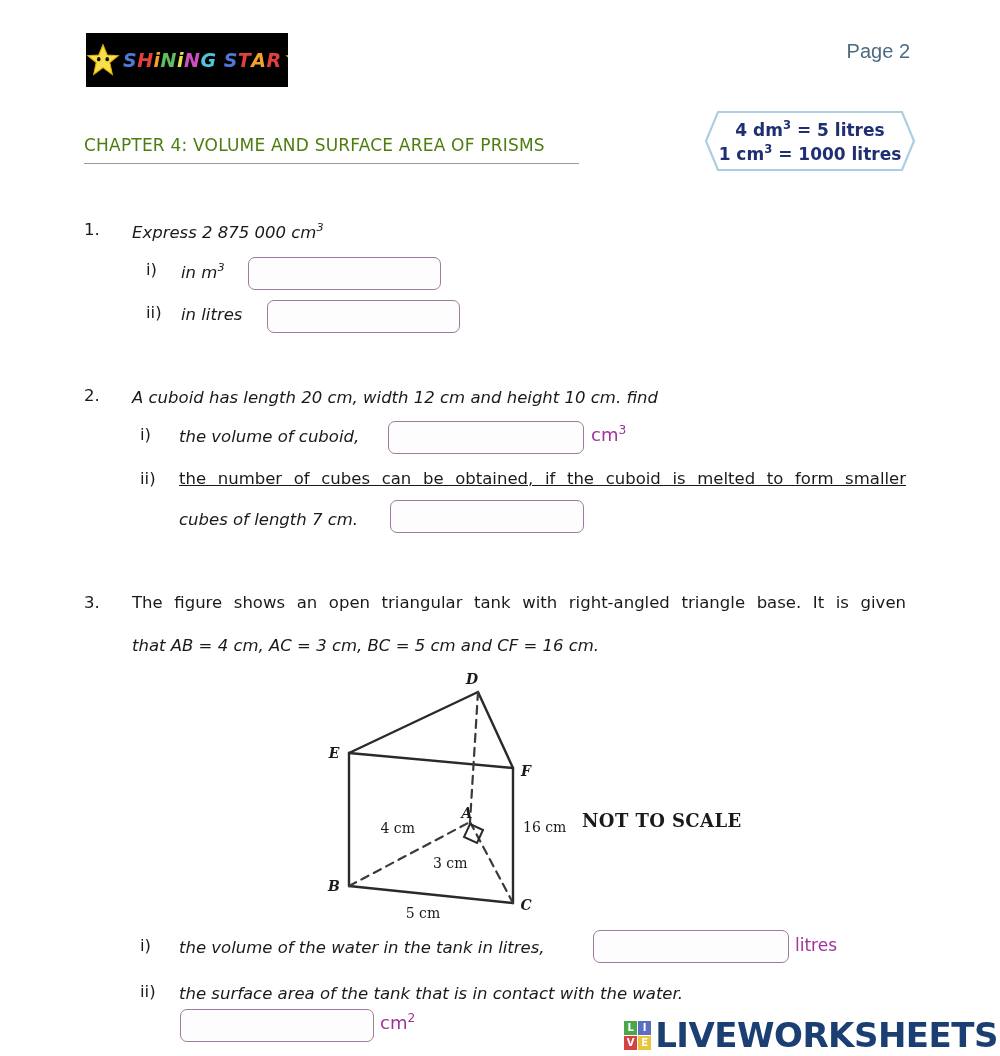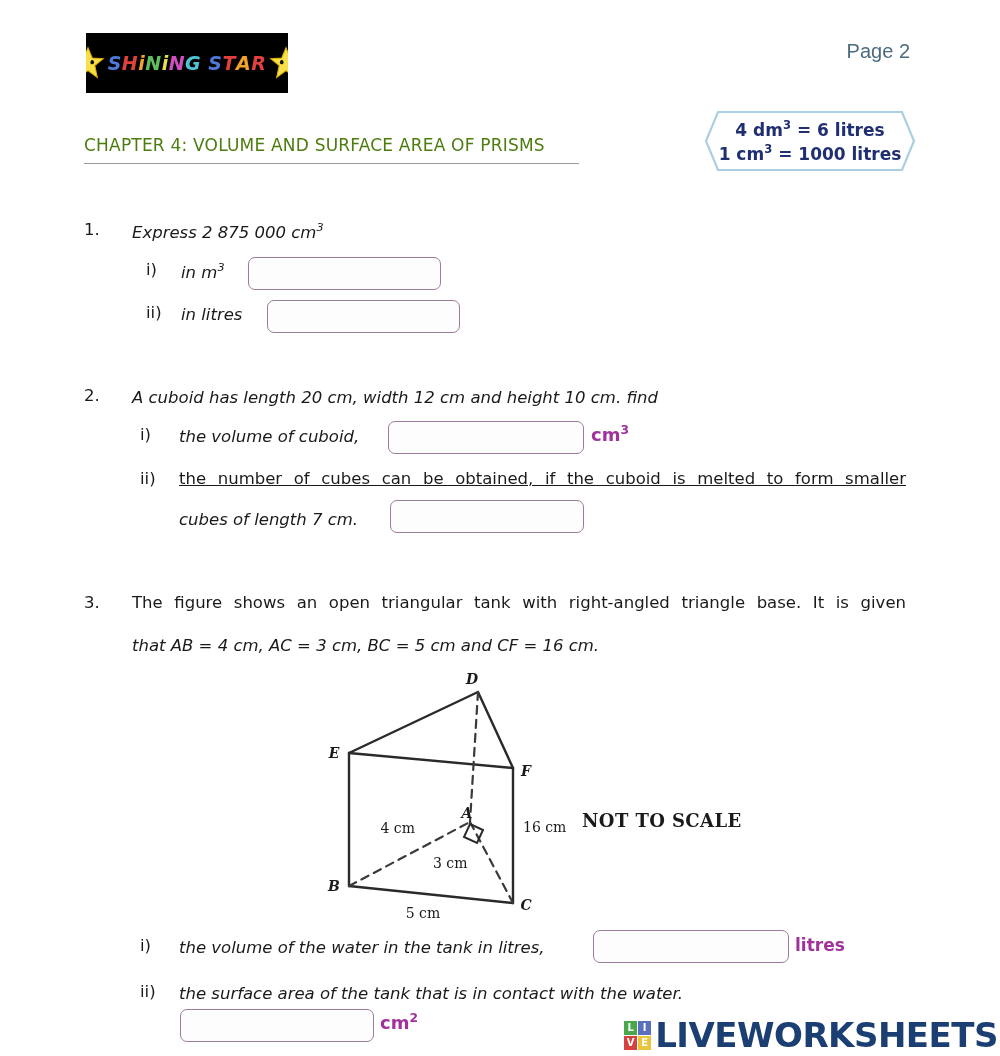--- a/index.html
+++ b/index.html
@@ -15,25 +15,25 @@
     position: relative;
     overflow: hidden;
   }
 
   
   .logo-box {
     position: absolute;
     left: 86px;
     top: 33px;
     width: 202px;
-    height: 60px;
+    height: 54px;
     background: #000000;
     display: flex;
     align-items: center;
-    justify-content: center;
+    justify-content: flex-start;
     gap: 3px;
     overflow: hidden;
   }
   .logo-star {
     width: 34px;
     height: 34px;
     flex: none;
     display: block;
   }
   .logo-word {
@@ -122,21 +122,21 @@
   .ans-box {
     position: absolute;
     box-sizing: border-box;
     background: #fdfdfd;
     border: 1.6px solid #9c7b9c;
     border-radius: 7px;
     height: 33px;
   }
   .unit {
     position: absolute;
-    font-weight: bold;
+    font-weight: normal;
     font-size: 18px;
     color: #a0329a;
     white-space: nowrap;
   }
   .unit.small { font-size: 17px; }
 
   
   .justified {
     position: absolute;
     text-align: justify;
@@ -220,21 +220,21 @@
 <div class="page-num">Page 2</div>
 
 <div class="chapter-title">CHAPTER 4: VOLUME AND SURFACE AREA OF PRISMS</div>
 
 <div class="formula-badge">
   <svg viewBox="0 0 212 66" preserveAspectRatio="none">
     <polygon points="14,4 198,4 210,33 198,62 14,62 2,33" fill="#ffffff" stroke="#a9cfe0" stroke-width="2.2"></polygon>
   </svg>
   <div class="formula-lines">
     <div>
-      <span>4 dm</span><sup class="s">3</sup><span> = 6 litres</span>
+      <span>4 dm</span><sup class="s">3</sup><span> = 5 litres</span>
     </div>
     <div>
       <span>1 cm</span><sup class="s">3</sup><span> = 1000 litres</span>
     </div>
   </div>
 </div>
 
 <div class="qnum" style="left:84px; top:220px;">1.</div>
 <div class="q" style="left:132px; top:220px;">
   <span>Express 2 875 000 cm</span><sup class="s">3</sup>

